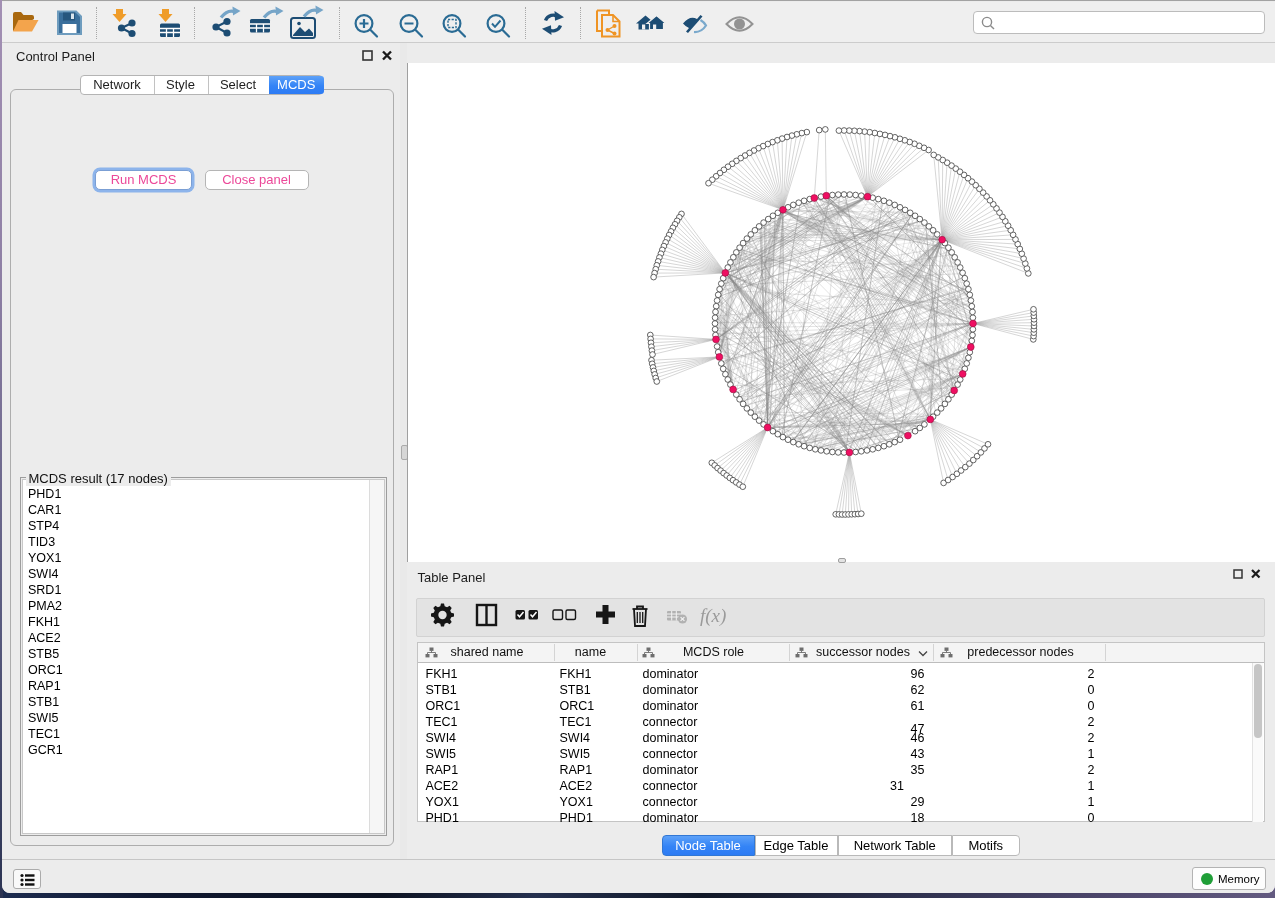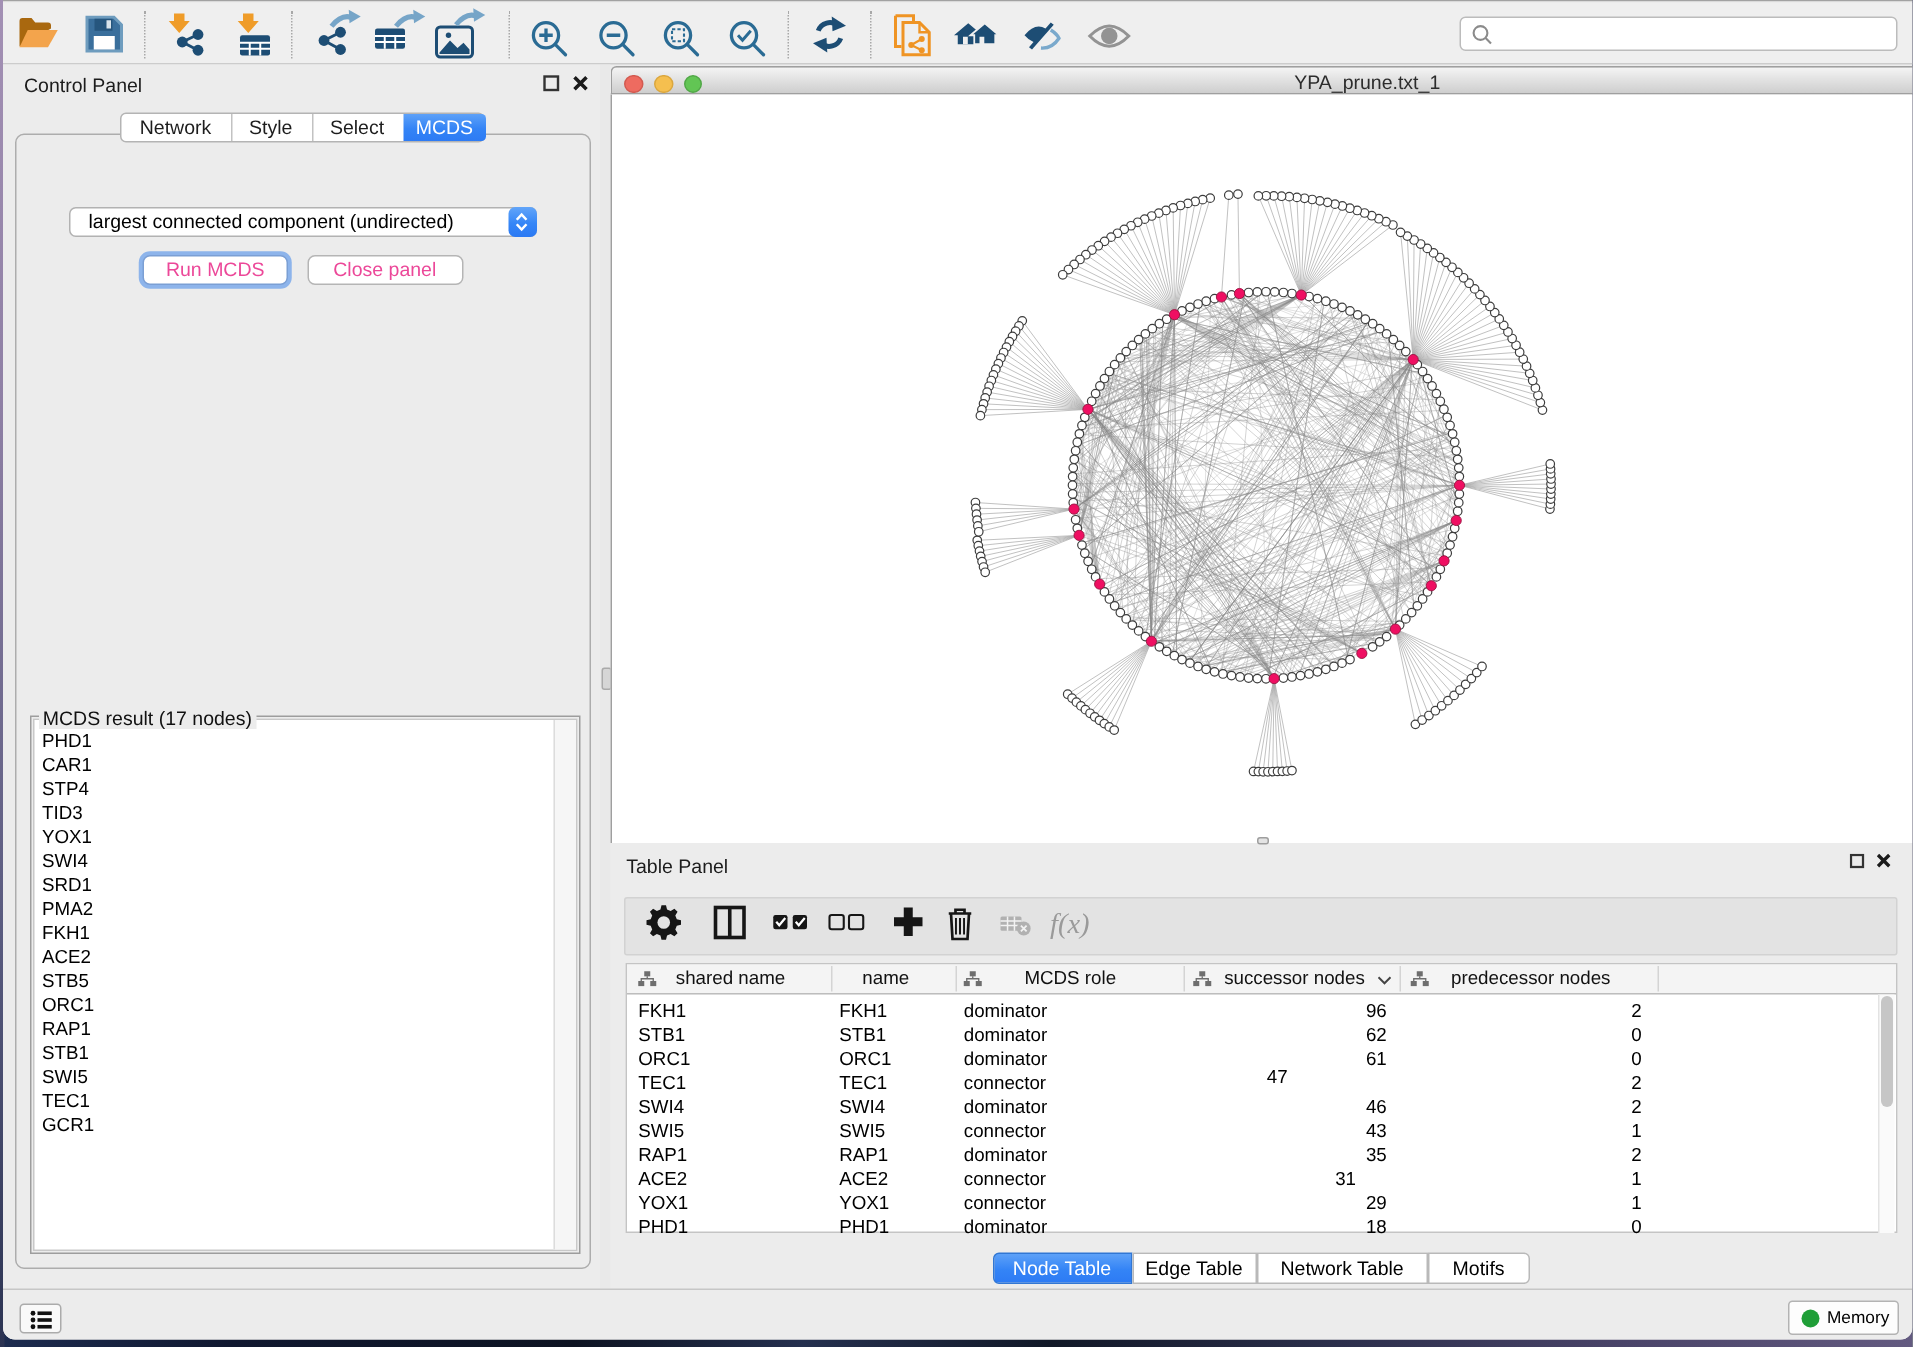--- a/index.html
+++ b/index.html
@@ -189,28 +189,20 @@
   <path d="M21 1.5 L29 9.5 M29 1.5 L21 9.5" stroke="#1b1b1b" stroke-width="2.4"></path>
 </svg>
 <div id="cp-box"></div>
 <div id="tabs">
   <div class="tab" style="left:0;width:72px;">Network</div>
   <div class="tabdiv" style="left:72.5px"></div>
   <div class="tab" style="left:73px;width:53px;">Style</div>
   <div class="tabdiv" style="left:126.5px"></div>
   <div class="tab" style="left:127px;width:60px;">Select</div>
   <div class="tab" id="tab-mcds" style="left:187.5px;width:55.5px;">MCDS</div>
-</div>
-<div id="dropdown">largest connected component (undirected)
-  <div id="dropbtn">
-        <svg width="12" height="14">
-    <path d="M2.5 5.5 L5.75 2 L9 5.5" fill="none" stroke="#fff" stroke-width="1.7"></path>
-    <path d="M2.5 8.5 L5.75 12 L9 8.5" fill="none" stroke="#fff" stroke-width="1.7"></path>
-  </svg>
-      </div>
 </div>
 <div class="btn" id="btn-run">Run MCDS</div>
 <div class="btn" id="btn-close">Close panel</div>
 <div id="grp">
   <div id="grp-list">
     <div id="grp-scroll"></div>
         <div class="it" style="top:6.0px">PHD1</div>
         <div class="it" style="top:22.0px">CAR1</div>
         <div class="it" style="top:38.0px">STP4</div>
         <div class="it" style="top:54.0px">TID3</div>
@@ -228,26 +220,20 @@
         <div class="it" style="top:246.0px">TEC1</div>
         <div class="it" style="top:262.0px">GCR1</div>
   </div>
   <div id="grp-label">MCDS result (17 nodes)</div>
 </div>
 
 <div id="vsplit"></div>
 <div id="vhandle"></div>
 
 <div id="canvas"></div>
-<div id="netbar">
-  <div id="net-title">YPA_prune.txt_1</div>
-  <div class="dot" style="left:8.5px;background:#ee6b60;border:0.5px solid #d35a50;"></div>
-  <div class="dot" style="left:28.5px;background:#f5bf4f;border:0.5px solid #dba73e;"></div>
-  <div class="dot" style="left:48px;background:#62c554;border:0.5px solid #51a847;"></div>
-</div>
 <svg width="869" height="499" viewBox="406 62 869 499" style="position:absolute;left:406px;top:62px">
       <path d="M781 208.8L740.5 402.1M781 208.8L737 397.4M781 208.8L733.7 392.6M781 208.8L730.6 387.6M781 208.8L727.8 382.5M781 208.8L725.2 377.2M781 208.8L782.4 436.9M781 208.8L777.3 434.1M781 208.8L772.3 431M781 208.8L767.4 427.8M781 208.8L719.2 361.9M781 208.8L717.5 356.2M781 208.8L716.1 350.6M781 208.8L971 325.6M781 208.8L971 319.7M781 208.8L970.7 313.9M781 208.8L970.2 308.1M781 208.8L969.4 302.3M781 208.8L968.4 296.5M781 208.8L967 290.8M781 208.8L970.5 334.1M781 208.8L969.8 339.9M781 208.8L968.9 345.7M781 208.8L967.7 351.4M812.3 197L941.9 240.9M812.3 197L945.5 245.5M812.3 197L948.9 250.3M812.3 197L938.9 407.6M812.3 197L942.7 403.2M812.3 197L946.2 398.5M812.3 197L949.6 393.7M824.3 194.7L968.5 347.6M824.3 194.7L969.5 341.8M824.3 194.7L970.3 336M824.3 194.7L970.8 330.2M824.3 194.7L971 324.3M824.3 194.7L970.9 318.5M824.3 194.7L952.7 388.7M824.3 194.7L955.6 383.6M865.5 195.7L713.9 307.3M865.5 195.7L714.7 301.5M865.5 195.7L715.8 295.7M865.5 195.7L717.1 290M865.5 195.7L718.8 284.4M865.5 195.7L720.6 278.9M865.5 195.7L722.7 273.4M865.5 195.7L725.1 268M865.5 195.7L720.3 279.8M865.5 195.7L722.3 274.4M865.5 195.7L724.6 269M865.5 195.7L727.2 263.7M865.5 195.7L730 258.6M865.5 195.7L733 253.6M865.5 195.7L736.2 248.7M865.5 195.7L739.7 244M865.5 195.7L774.5 212.6M940.1 238.7L790.6 440.8M940.1 238.7L796 443M940.1 238.7L801.5 445M940.1 238.7L807.1 446.7M940.1 238.7L812.8 448.2M940.1 238.7L818.5 449.3M940.1 238.7L790.4 440.7M940.1 238.7L785.1 438.3M940.1 238.7L779.9 435.6M940.1 238.7L768.9 428.8M940.1 238.7L764.2 425.4M940.1 238.7L759.6 421.7M940.1 238.7L755.2 417.9M940.1 238.7L733.6 392.4M940.1 238.7L736.9 397.2M940.1 238.7L740.4 401.9M940.1 238.7L744.1 406.5M940.1 238.7L748 410.8M940.1 238.7L752.1 415M940.1 238.7L875.2 447.1M940.1 238.7L869.5 448.5M940.1 238.7L863.8 449.6M940.1 238.7L858 450.5M940.1 238.7L852.2 451.1M940.1 238.7L846.3 451.4M940.1 238.7L768.6 216.4M940.1 238.7L763.9 219.8M940.1 238.7L759.3 223.5M940.1 238.7L754.9 227.3M940.1 238.7L750.7 231.4M940.1 238.7L746.7 235.6M940.1 238.7L742.8 240M971 322.5L714.9 344.7M971 322.5L714.1 338.9M971 322.5L713.4 333.1M971 322.5L713.1 327.3M971 322.5L713 321.4M971 322.5L751 413.9M971 322.5L747 409.7M971 322.5L743.1 405.3M971 322.5L739.4 400.7M971 322.5L733.6 252.6M971 322.5L736.9 247.8M971 322.5L740.4 243.1M968.8 346L798.3 443.9M968.8 346L792.8 441.8M968.8 346L787.5 439.4M968.8 346L782.2 436.8M968.8 346L777.1 434M968.8 346L772.1 430.9M968.8 346L767.3 427.7M968.8 346L762.6 424.2M960.7 372.9L780.6 435.9M960.7 372.9L785.8 438.6M960.7 372.9L791.1 441M960.7 372.9L796.5 443.2M960.7 372.9L802.1 445.2M960.7 372.9L807.7 446.8M960.7 372.9L813.3 448.3M952.2 389.5L897.9 206.2M952.2 389.5L903.1 208.9M952.2 389.5L908.2 211.8M952.2 389.5L767.8 217M952.2 389.5L763.1 220.5M952.2 389.5L758.5 224.1M952.2 389.5L830.8 451M928.3 418.4L787 439.2M928.3 418.4L792.4 441.6M928.3 418.4L797.8 443.7M928.3 418.4L811.3 197.2M928.3 418.4L805.7 198.7M928.3 418.4L800.1 200.5M928.3 418.4L823.3 450.1M928.3 418.4L817.5 449.2M928.3 418.4L811.8 447.9M928.3 418.4L939.5 238M928.3 418.4L935.5 233.7M928.3 418.4L931.4 229.5M928.3 418.4L810.7 197.3M928.3 418.4L816.4 196.1M928.3 418.4L822.2 195M905.9 434.6L713.4 313M905.9 434.6L713.1 318.8M905.9 434.6L713 324.7M905.9 434.6L713.2 330.5M905.9 434.6L713.7 336.4M905.9 434.6L714.5 342.2M905.9 434.6L719.1 283.3M847.4 451.4L742.8 240.1M847.4 451.4L739.1 244.7M847.4 451.4L735.7 249.4M847.4 451.4L732.5 254.3M847.4 451.4L729.5 259.3M847.4 451.4L726.8 264.5M847.4 451.4L724.3 269.8M847.4 451.4L722 275.2M847.4 451.4L713.2 315M847.4 451.4L713.7 309.2M847.4 451.4L714.4 303.3M847.4 451.4L715.4 297.6M847.4 451.4L716.7 291.9M765.6 426.5L767.1 217.5M765.6 426.5L762.4 221M765.6 426.5L757.9 224.7M765.6 426.5L919.5 425.7M765.6 426.5L924.1 422M765.6 426.5L928.5 418.2M765.6 426.5L932.7 414.2M765.6 426.5L889.5 202.6M765.6 426.5L894.9 204.8M765.6 426.5L900.2 207.4M765.6 426.5L905.3 210.1M765.6 426.5L910.4 213.1M765.6 426.5L759 223.7M765.6 426.5L763.6 220.1M765.6 426.5L768.3 216.6M765.6 426.5L773.2 213.4M765.6 426.5L886.1 201.3M731.1 388.4L718.5 285.3M731.1 388.4L716.9 290.9M731.1 388.4L715.6 296.6M731.1 388.4L714.6 302.4M731.1 388.4L713.8 308.2M731.1 388.4L713.3 314M731.1 388.4L713 319.9M717.4 355.9L731.8 255.5M717.4 355.9L734.9 250.6M717.4 355.9L738.3 245.8M717.4 355.9L741.9 241.2M717.4 355.9L745.7 236.7M717.4 355.9L749.6 232.4M717.4 355.9L917.4 427.2M714 338.4L785.6 438.5M714 338.4L790.9 440.9M714 338.4L796.3 443.1M714 338.4L889.7 202.7M714 338.4L895.1 204.9M714 338.4L900.4 207.5M714 338.4L905.5 210.2M723.3 271.9L888.1 443M723.3 271.9L882.6 445M723.3 271.9L877 446.7M723.3 271.9L871.3 448.1M723.3 271.9L865.6 449.3M723.3 271.9L859.8 450.3M723.3 271.9L919.9 219.7M723.3 271.9L915.2 216.3M723.3 271.9L910.3 213.1M723.3 271.9L964.7 362.4M723.3 271.9L962.7 367.9M723.3 271.9L960.6 373.3M723.3 271.9L958.1 378.7M723.3 271.9L955.5 383.9M723.3 271.9L898.3 438.6M723.3 271.9L893 441M723.3 271.9L887.5 443.2M723.3 271.9L882 445.1M723.3 271.9L876.4 446.8M723.3 271.9L870.7 448.3M723.3 271.9L726.6 380.1M737.2 247.2L915.9 428.2M720.8 278.2L717.1 354.7M957.7 265.5L730.3 257.9M935.6 411.3L874.6 447.3M729 384.8L958.7 377.5M748.1 234.1L855.4 450.8M723.9 270.7L887.1 443.4M962.1 369.6L713.2 328.9M970.1 307.4L789.7 204.6M945.7 245.8L895.1 440.1M717.6 288.4L732.1 390.1M846.7 451.4L913.8 429.7M761.8 423.5L798.3 201.1M838.9 193.5L714 306.2M971 323.9L895.3 205M907 211.1L778.5 210.2M799.3 200.8L949.1 394.4M747.8 234.4L750.1 413M809.8 447.4L917.4 427.2M774.9 212.3L946.4 398.2M719.3 282.6L840.9 193.5M744.1 406.5L777.7 210.7M779.2 209.8L726.6 380.1M902.6 208.6L720.3 365.4M897.2 439.1L842.8 193.5M752 230L714.8 301.1M958.5 267.1L923.3 422.7M923.6 222.6L940.8 405.5M714.6 342.5L948.4 249.5M818.4 195.7L926.6 419.9M963.8 365.1L808.1 198M717.4 289.2L951 253.4M784.3 207.1L928 226.4M837.9 193.6L964.4 363.2M786.4 438.9L933.7 413.2M967 290.7L722.6 371.4M943.2 402.5L714 306.5M731.9 389.7L962.2 275.7M753.6 416.5L761.3 221.9M934.2 412.7L884.1 200.5M967.7 351.7L742.1 404.1M737.1 397.6L914.7 215.9M812.5 448.1L838 193.6M714.3 304.2L869.7 448.5M851.6 451.1L748.4 233.8M916.8 427.6L968.1 349.6M912.5 430.5L945.9 246M970.6 332.7L942.6 403.3M958.4 378.2L969.2 300.8M892.1 203.6L767.2 427.6M765.3 426.2L964 364.5M720.4 279.4L913 214.8M835.6 193.7L714.5 342.1M779 209.9L970.5 311.3M969.7 304.1L717.5 288.6M890.8 441.9L725.1 377.1M885.3 444L963.8 365M957.7 265.4L949.1 394.4M971 319.9L778.2 434.6M967.3 291.7L924.2 223.1M966.1 287.3L718.9 361.1M970.8 329.8L747.8 410.7M725 268.2L806.3 446.5M857.5 450.6L713.3 313.4M910.9 431.6L803.4 199.4M969.4 302.3L915.5 216.5M937.2 235.4L765.5 426.4M880.2 199.3L811.2 447.8M797.6 443.6L931.6 415.3M898.4 438.5L963.8 280M740 401.5L868.5 196.3M764.9 219.1L970.8 315.4M880.8 199.5L843.5 451.5M933.6 413.3L748 410.9M967.3 291.8L735.3 395M968.8 298.6L733.8 392.7M828 450.7L933.4 231.5M736.4 248.4L746.7 409.4M742.3 240.7L861.2 194.9M743.9 238.7L843.3 193.5M755.2 417.9L844.1 451.5M736.2 396.4L969.1 300.7M966.3 287.9L777.2 434.1M947.7 396.5L715.9 349.8M735.8 395.7L953.8 386.9M732.5 254.3L956.8 381.4M878.2 198.7L720 364.3M971 320.2L755.9 418.6M800 200.5L970.1 307.4M716.6 352.6L918.2 426.6M763.9 425.2L713.5 311.4M781.6 436.5L898.1 438.6M726.4 265.3L799.2 200.8M756.4 419L827.9 194.3M830.1 194.1L713.6 309.7M957.5 380L798.6 444M945.9 246.1L970.6 312.7M770 215.5L713 325M924 422.1L749.1 412M944 243.5L970.2 337M899.6 437.9L962.6 368.2M958.8 267.8L856.1 194.3M798.4 201.1L939.4 237.9M846.5 193.6L767.4 427.8M755.6 418.3L920.4 424.9M828 194.3L779.5 435.3M807.4 446.8L928.6 418.1M883.2 444.8L957.7 379.6M713.2 314.9L968.5 297.4M827.5 450.7L874.8 197.7M909.6 432.4L714.1 306M968.2 295.9L818.8 195.6M922.8 221.9L713.8 336.9M714 306.4L744 238.6M851.1 193.8L725.6 266.9M970.9 318.6L735.2 250.2M713.3 331.2L803.6 445.6M735 250.4L816.4 448.9M715.7 296.1L919.7 219.5M925.5 224.1L815.7 448.8M964.8 283.1L792.7 441.7M939.5 406.9L759.2 223.5M969 345.3L932.9 231M966.5 288.9L751.4 230.6M720.6 279L805.2 446.1M947.4 248.1L777.4 210.8M970.3 336.1L897.7 206.1M908.6 212L857.1 450.6M713.5 333.8L780.9 208.9M928.5 226.8L744.4 238.2M720 364.5L856.1 450.7M719.4 362.5L965.8 286.1M726.5 380L968 295M866.9 195.9L968.5 297.3M718.2 358.8L779.7 435.5M762.5 424.1L910.4 213.1M944.6 244.3L854.2 194.1M966 358L872.1 447.9M922.1 423.6L970.9 318.9M962.8 367.8L798.7 201M945.9 246L719.1 283.3M926.7 419.8L715.2 298.9M718.7 284.7L960.9 272.5M970.1 337.8L822.6 195M814.4 196.5L752.5 415.4M862 449.9L722.9 273M928.5 226.8L830.6 451M718.8 284.1L911.6 213.9M748.6 233.5L818.6 195.6M713.2 330.2L788.5 205.1" stroke="#8a8a8a" stroke-width="0.55" fill="none" opacity="0.45"></path>
       <path d="M781 208.8L767.4 427.8M971 322.5L739.4 400.7M723.3 271.9L876.4 446.8M971 322.5L736.9 247.8M866.9 195.9L968.5 297.3M865.5 195.7L725.1 268M945.7 245.8L895.1 440.1M968.8 346L767.3 427.7M781 208.8L967 290.8M725 268.2L806.3 446.5M723.3 271.9L887.5 443.2M779 209.9L970.5 311.3M731.9 389.7L962.2 275.7M940.1 238.7L846.3 451.4M765.6 426.5L757.9 224.7M765.6 426.5L924.1 422M723.3 271.9L958.1 378.7M824.3 194.7L955.6 383.6M797.6 443.6L931.6 415.3M847.4 451.4L716.7 291.9M902.6 208.6L720.3 365.4M947.4 248.1L777.4 210.8M824.3 194.7L970.8 330.2M717.4 355.9L741.9 241.2M762.5 424.1L910.4 213.1M940.1 238.7L740.4 401.9M865.5 195.7L739.7 244M723.3 271.9L919.9 219.7M720 364.5L856.1 450.7M719.3 282.6L840.9 193.5M940.1 238.7L790.4 440.7M715.7 296.1L919.7 219.5M846.7 451.4L913.8 429.7M781 208.8L782.4 436.9M714 338.4L900.4 207.5M748.6 233.5L818.6 195.6M718.8 284.1L911.6 213.9M923.6 222.6L940.8 405.5M952.2 389.5L830.8 451M847.4 451.4L724.3 269.8M880.8 199.5L843.5 451.5M940.1 238.7L801.5 445M809.8 447.4L917.4 427.2M781 208.8L725.2 377.2M968.8 346L772.1 430.9M944 243.5L970.2 337M940.1 238.7L863.8 449.6M847.4 451.4L729.5 259.3M828 194.3L779.5 435.3M714 338.4L895.1 204.9M966.1 287.3L718.9 361.1M847.4 451.4L713.2 315M765.6 426.5L773.2 213.4M723.3 271.9L859.8 450.3M865.5 195.7L720.6 278.9M928.3 418.4L939.5 238M968.8 346L787.5 439.4M940.1 238.7L790.6 440.8M765.6 426.5L910.4 213.1M765.6 426.5L762.4 221M905.9 434.6L713.2 330.5M897.2 439.1L842.8 193.5M968.2 295.9L818.8 195.6M765.6 426.5L759 223.7M761.8 423.5L798.3 201.1" stroke="#858585" stroke-width="0.6" fill="none" opacity="0.5"></path>
       <path d="M934.2 232.2L822.4 195M726.2 379.2L726.1 265.9M964.5 282.2L734.3 251.5M970.3 335.4L855.9 194.3M913.6 429.8L721.2 277.2M800.4 200.4L970.2 308.6M963.2 366.7L768.8 216.3M794.6 202.5L723.4 373.3M874.8 447.3L745.4 237M957.9 379.1L782 436.7M967.3 353L821.7 449.9M959.4 376L830.7 194M881 445.5L744.6 237.9M889.6 442.4L769.6 215.8M885.6 201.1L713 321.4M868.5 448.8L964.6 362.7M913 214.8L954.6 385.4M898.7 438.4L943.9 243.4M961.3 371.5L758.9 223.8M966.6 355.9L851 451.2M730.7 387.7L917.2 217.7M926.3 420.2L931.3 229.4M805.1 198.9L798 443.8M804.4 199.1L969.5 342.1M784.6 438L953.9 258.3M793.1 203.1L938.9 237.4M966.1 287.2L811.8 447.9M917 217.6L823.7 450.2M954.3 259L919.2 425.9M907.3 433.7L746.3 409M738.1 246.1L837.9 193.6M736.4 396.6L969.3 301.5M838.3 451.4L962.6 368.3M830.1 194.1L715.2 346M796.6 201.8L959.8 270M970.9 327.6L782.4 436.9M875.5 197.9L783.5 437.5M836.3 193.6L843.2 451.5M763.9 219.8L958.4 378.2M743.3 239.4L948.7 395M969.6 303.2L757.7 420.1M955.7 383.5L764.2 425.4M838.5 451.5L955 384.7M893.9 204.4L729 260.3M956.9 381.1L802.3 445.3M968.9 345.5L755.6 226.7M919.1 219.1L830 450.9M732.1 254.9L970.8 315.9M953.4 257.5L747.6 410.4M891.4 441.7L971 322.1M815.7 448.8L955.1 384.6M948.8 250.1L944.7 400.5M740.3 243.1L774.4 432.3M932.2 230.3L739.7 401.1M764 219.8L768.2 428.3M731.3 256.3L904.1 209.4M970.2 336.6L870.6 448.3M815.8 448.8L936.5 410.4M714.5 303.1L944.5 400.8M811.7 197.1L915.2 216.2M741.5 241.7L913.3 430M964.7 362.3L913.2 214.9M943.4 242.7L960 374.6M824.3 194.7L944.2 243.7M926.1 224.7L756.3 418.9M970.4 309.6L938.4 408.3M713 323.6L958.4 267M785.5 206.5L716.1 294.6M938.8 237.3L724.8 268.5M886.7 201.5L774.9 212.3" stroke="#9a9a9a" stroke-width="0.55" fill="none" opacity="0.35"></path>
       <path d="M781 208.8L804.8 131.1M781 208.8L799.8 132.1M781 208.8L794.8 133.3M781 208.8L789.9 134.6M781 208.8L785 136M781 208.8L780.1 137.6M781 208.8L775.3 139.3M781 208.8L770.5 141.1M781 208.8L765.8 143M781 208.8L761.1 145.1M781 208.8L756.5 147.2M781 208.8L752 149.5M781 208.8L747.5 151.9M781 208.8L743 154.5M781 208.8L738.7 157.1M781 208.8L734.4 159.9M781 208.8L730.2 162.8M781 208.8L726 165.7M781 208.8L721.9 168.8M781 208.8L718 172M781 208.8L714.1 175.3M781 208.8L710.3 178.7M781 208.8L706.5 182.2M812.3 197L817.2 129.1M824.3 194.7L823.3 128.4M865.5 195.7L926.6 149M865.5 195.7L922 146.8M865.5 195.7L917.2 144.8M865.5 195.7L912.5 142.8M865.5 195.7L907.7 141M865.5 195.7L902.8 139.3M865.5 195.7L897.9 137.8M865.5 195.7L892.9 136.3M865.5 195.7L888 135.1M865.5 195.7L883 133.9M865.5 195.7L877.9 132.9M865.5 195.7L872.8 132M865.5 195.7L867.7 131.2M865.5 195.7L862.6 130.6M865.5 195.7L857.5 130.1M865.5 195.7L852.4 129.8M865.5 195.7L847.2 129.6M865.5 195.7L842.1 129.5M865.5 195.7L836.9 129.6M940.1 238.7L1026.3 272.4M940.1 238.7L1024.9 267.4M940.1 238.7L1023.3 262.5M940.1 238.7L1021.6 257.6M940.1 238.7L1019.8 252.7M940.1 238.7L1017.8 247.9M940.1 238.7L1015.7 243.1M940.1 238.7L1013.5 238.4M940.1 238.7L1011.1 233.8M940.1 238.7L1008.7 229.2M940.1 238.7L1006.1 224.7M940.1 238.7L1003.3 220.3M940.1 238.7L1000.5 215.9M940.1 238.7L997.5 211.6M940.1 238.7L994.5 207.4M940.1 238.7L991.3 203.3M940.1 238.7L988 199.3M940.1 238.7L984.6 195.4M940.1 238.7L981.1 191.6M940.1 238.7L977.4 187.8M940.1 238.7L973.7 184.2M940.1 238.7L969.9 180.6M940.1 238.7L966 177.2M940.1 238.7L962 173.9M940.1 238.7L957.9 170.7M940.1 238.7L953.7 167.6M940.1 238.7L949.5 164.6M940.1 238.7L945.1 161.7M940.1 238.7L940.7 159M940.1 238.7L936.2 156.4M940.1 238.7L931.7 153.9M971 322.5L1031.3 338.4M971 322.5L1031.6 335.1M971 322.5L1031.8 331.7M971 322.5L1031.9 328.4M971 322.5L1032 325M971 322.5L1032 321.7M971 322.5L1032 318.3M971 322.5L1031.8 314.9M971 322.5L1031.7 311.6M971 322.5L1031.5 308.3M928.3 418.4L941.6 481.9M928.3 418.4L946.1 479M928.3 418.4L950.6 476M928.3 418.4L954.9 472.8M928.3 418.4L959.1 469.5M928.3 418.4L963.3 466.1M928.3 418.4L967.4 462.6M928.3 418.4L971.3 459M928.3 418.4L975.1 455.2M928.3 418.4L978.9 451.4M928.3 418.4L982.5 447.4M928.3 418.4L986 443.3M847.4 451.4L833.7 513.3M847.4 451.4L836.9 513.4M847.4 451.4L840.1 513.5M847.4 451.4L843.3 513.5M847.4 451.4L846.5 513.4M847.4 451.4L849.7 513.3M847.4 451.4L852.9 513.2M847.4 451.4L856.1 513M847.4 451.4L859.3 512.7M765.6 426.5L709.8 461.8M765.6 426.5L712.7 464.4M765.6 426.5L715.6 467.1M765.6 426.5L718.6 469.6M765.6 426.5L721.6 472.1M765.6 426.5L724.7 474.5M765.6 426.5L727.8 476.9M765.6 426.5L731 479.2M765.6 426.5L734.2 481.4M765.6 426.5L737.5 483.6M765.6 426.5L740.8 485.7M717.4 355.9L649.5 359.2M717.4 355.9L650.2 362.8M717.4 355.9L651 366.4M717.4 355.9L651.8 369.9M717.4 355.9L652.7 373.4M717.4 355.9L653.7 377M717.4 355.9L654.8 380.5M714 338.4L648.3 334M714 338.4L648.6 337.9M714 338.4L649 341.8M714 338.4L649.4 345.7M714 338.4L649.9 349.6M714 338.4L650.5 353.5M723.3 271.9L679.5 212.9M723.3 271.9L677.3 216.3M723.3 271.9L675.1 219.8M723.3 271.9L673 223.3M723.3 271.9L670.9 226.8M723.3 271.9L669 230.4M723.3 271.9L667.1 234M723.3 271.9L665.3 237.7M723.3 271.9L663.6 241.4M723.3 271.9L661.9 245.1M723.3 271.9L660.3 248.9M723.3 271.9L658.9 252.7M723.3 271.9L657.4 256.5M723.3 271.9L656.1 260.4M723.3 271.9L654.8 264.3M723.3 271.9L653.7 268.2M723.3 271.9L652.6 272.1M723.3 271.9L651.6 276.1" stroke="#a9a9a9" stroke-width="0.65" fill="none" opacity="0.75"></path>
       <g fill="#fff" stroke="#3d3d3d" stroke-width="0.8">
         <circle cx="970.9" cy="316.7" r="2.85"></circle>
         <circle cx="970.5" cy="310.9" r="2.85"></circle>
         <circle cx="969.8" cy="305.2" r="2.85"></circle>
         <circle cx="968.9" cy="299.5" r="2.85"></circle>
@@ -640,21 +626,21 @@
       <div class="cell" style="left:426.5px;top:39.5px;width:80px;text-align:right">62</div>
       <div class="cell" style="left:596.5px;top:39.5px;width:80px;text-align:right">0</div>
       <div class="cell" style="left:7.5px;top:55.5px">ORC1</div>
       <div class="cell" style="left:141.5px;top:55.5px">ORC1</div>
       <div class="cell" style="left:224.5px;top:55.5px">dominator</div>
       <div class="cell" style="left:426.5px;top:55.5px;width:80px;text-align:right">61</div>
       <div class="cell" style="left:596.5px;top:55.5px;width:80px;text-align:right">0</div>
       <div class="cell" style="left:7.5px;top:71.5px">TEC1</div>
       <div class="cell" style="left:141.5px;top:71.5px">TEC1</div>
       <div class="cell" style="left:224.5px;top:71.5px">connector</div>
-      <div class="cell" style="left:426.5px;top:67px;width:80px;text-align:left">47</div>
+      <div class="cell" style="left:426.5px;top:78px;width:80px;text-align:right">47</div>
       <div class="cell" style="left:596.5px;top:71.5px;width:80px;text-align:right">2</div>
       <div class="cell" style="left:7.5px;top:87.5px">SWI4</div>
       <div class="cell" style="left:141.5px;top:87.5px">SWI4</div>
       <div class="cell" style="left:224.5px;top:87.5px">dominator</div>
       <div class="cell" style="left:426.5px;top:87.5px;width:80px;text-align:right">46</div>
       <div class="cell" style="left:596.5px;top:87.5px;width:80px;text-align:right">2</div>
       <div class="cell" style="left:7.5px;top:103.5px">SWI5</div>
       <div class="cell" style="left:141.5px;top:103.5px">SWI5</div>
       <div class="cell" style="left:224.5px;top:103.5px">connector</div>
       <div class="cell" style="left:426.5px;top:103.5px;width:80px;text-align:right">43</div>

